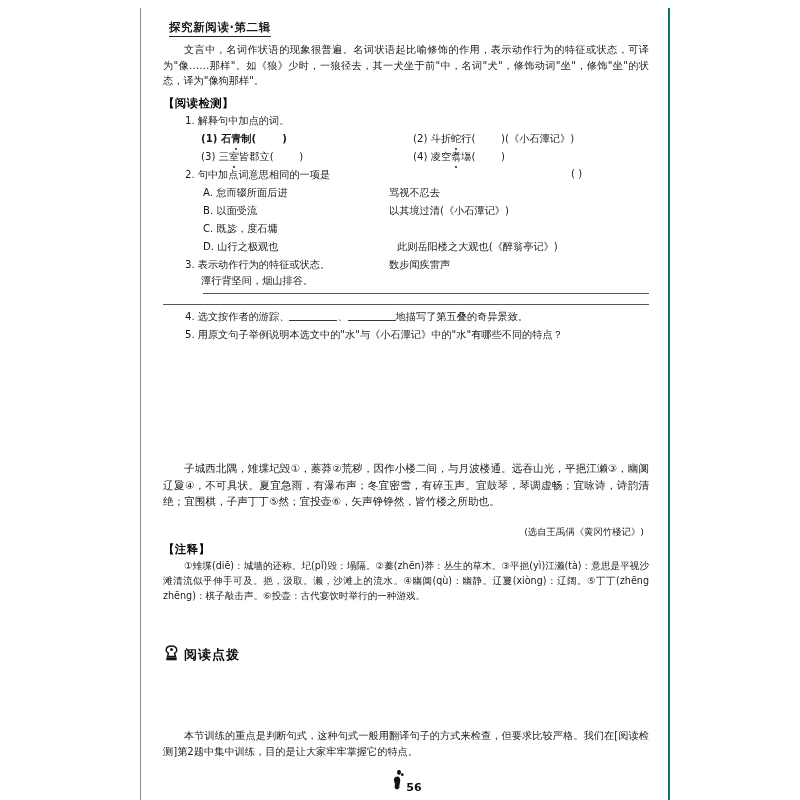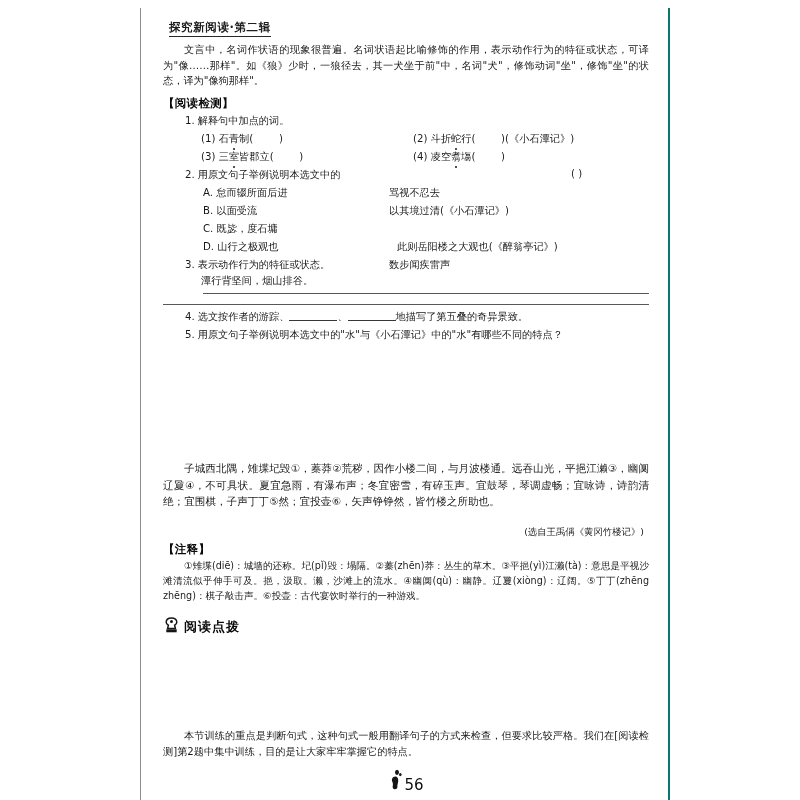--- a/index.html
+++ b/index.html
@@ -149,20 +149,21 @@
     color: #1c1c1c;
   }
 
   
   .tips-head {
     position: absolute;
     left: 22px;
     display: flex;
     align-items: center;
     gap: 4px;
+    margin-top: 28px;
   }
   .tips-head .label {
     font-size: 13px;
     font-weight: bold;
     letter-spacing: 1px;
     color: #111;
   }
   .crown-icon { display: block; }
 
   
@@ -170,60 +171,60 @@
     position: absolute;
     left: 0;
     width: 530px;
     bottom: 14px;
     display: flex;
     justify-content: center;
     align-items: flex-end;
     gap: 1px;
   }
   .page-footer .num {
-    font-size: 15px;
-    font-weight: normal;
+    font-size: 11px;
+    font-weight: bold;
     color: #111;
   }
 </style>
 </head>
 <body>
 
 <div id="scan-page" class="inked">
 
   <div class="running-head">探究新阅读·第二辑</div>
 
   <div class="body-block indent2" style="top:34px;">文言中，名词作状语的现象很普遍。名词状语起比喻修饰的作用，表示动作行为的特征或状态，可译为"像……那样"。如《狼》少时，一狼径去，其一犬坐于前"中，名词"犬"，修饰动词"坐"，修饰"坐"的状态，译为"像狗那样"。</div>
 
   <div class="section-head" style="top:88px;">【阅读检测】</div>
 
   <div class="q-row" style="left:44px; top:106px;">
     <span class="q-num">1.</span><span>解释句中加点的词。</span>
   </div>
 
-  <div class="q-row" style="left:60px; top:124px;">
+  <div class="q-row" style="left:60px; top:124px;font-weight:bold;">
     <span>(1)</span>
     <span>石</span><span class="dot">青</span><span>制(</span><span class="paren-blank">&nbsp;</span><span>)</span>
   </div>
   <div class="q-row" style="left:272px; top:124px;">
     <span>(2)</span>
     <span>斗折</span><span class="dot">蛇</span><span>行(</span><span class="paren-blank">&nbsp;</span><span>)</span><span>(《小石潭记》)</span>
   </div>
 
   <div class="q-row" style="left:60px; top:142px;">
     <span>(3)</span>
     <span>三</span><span class="dot">室</span><span>皆郡立(</span><span class="paren-blank">&nbsp;</span><span>)</span>
   </div>
   <div class="q-row" style="left:272px; top:142px;">
     <span>(4)</span>
     <span>凌空</span><span class="dot">翥</span><span>塲(</span><span class="paren-blank">&nbsp;</span><span>)</span>
   </div>
 
   <div class="q-row" style="left:44px; top:160px;">
-    <span class="q-num">2.</span><span>用原文句子举例说明本选文中的</span>
+    <span class="q-num">2.</span><span>句中加点词意思相同的一项是</span>
   </div>
   <div class="bracket-answer" style="left:430px; top:160px;">(        )</div>
 
   <div class="q-row" style="left:62px; top:178px;">
     <span>A.</span>&nbsp;<span>怠而辍所面后进</span>
   </div>
   <div class="q-row" style="left:248px; top:178px;">骂视不忍去</div>
 
   <div class="q-row" style="left:62px; top:196px;">
     <span>B.</span>&nbsp;<span>以面受流</span>

